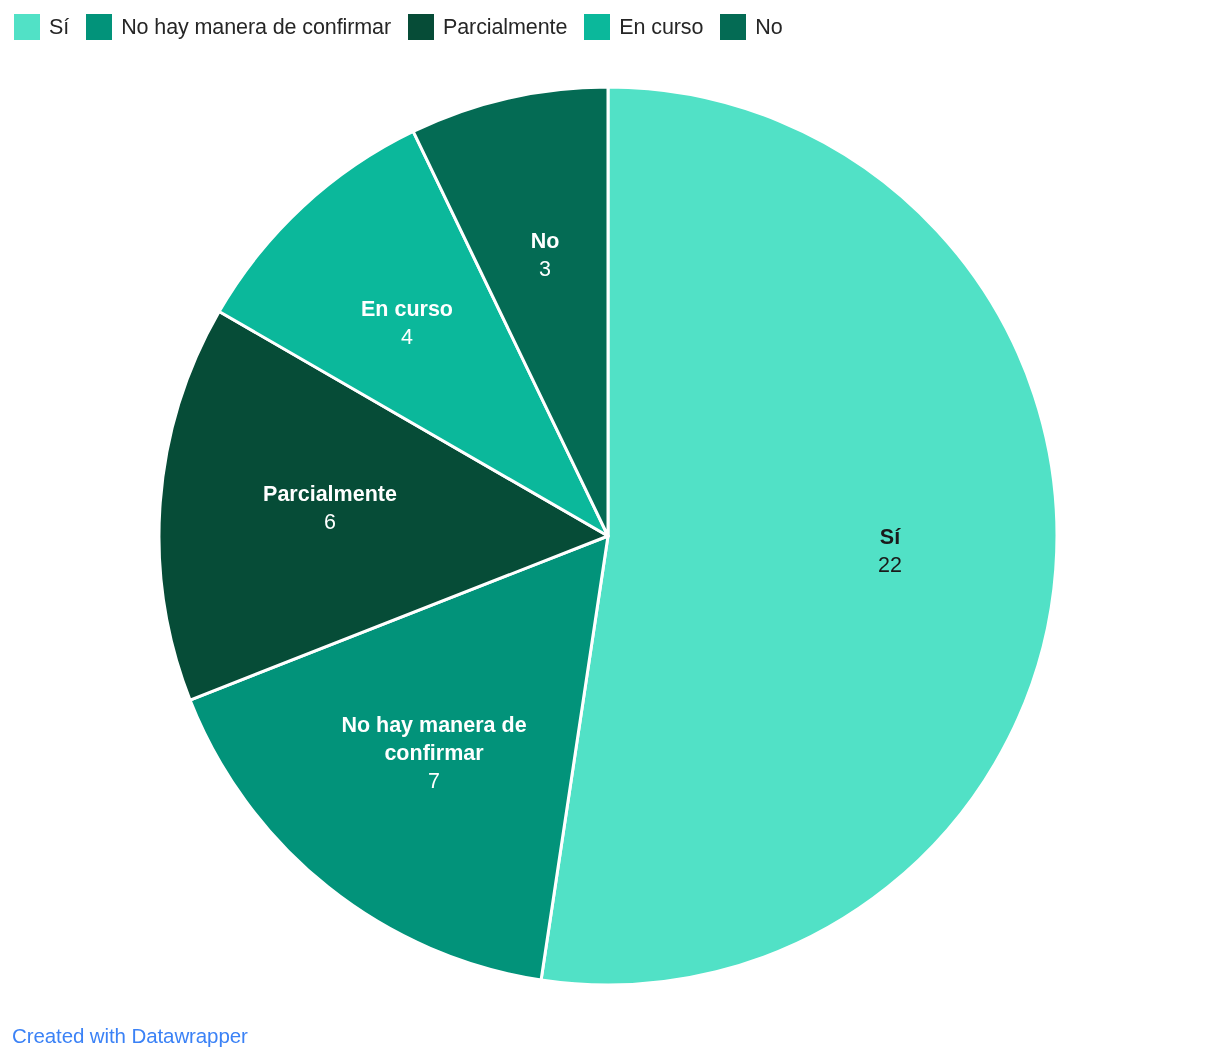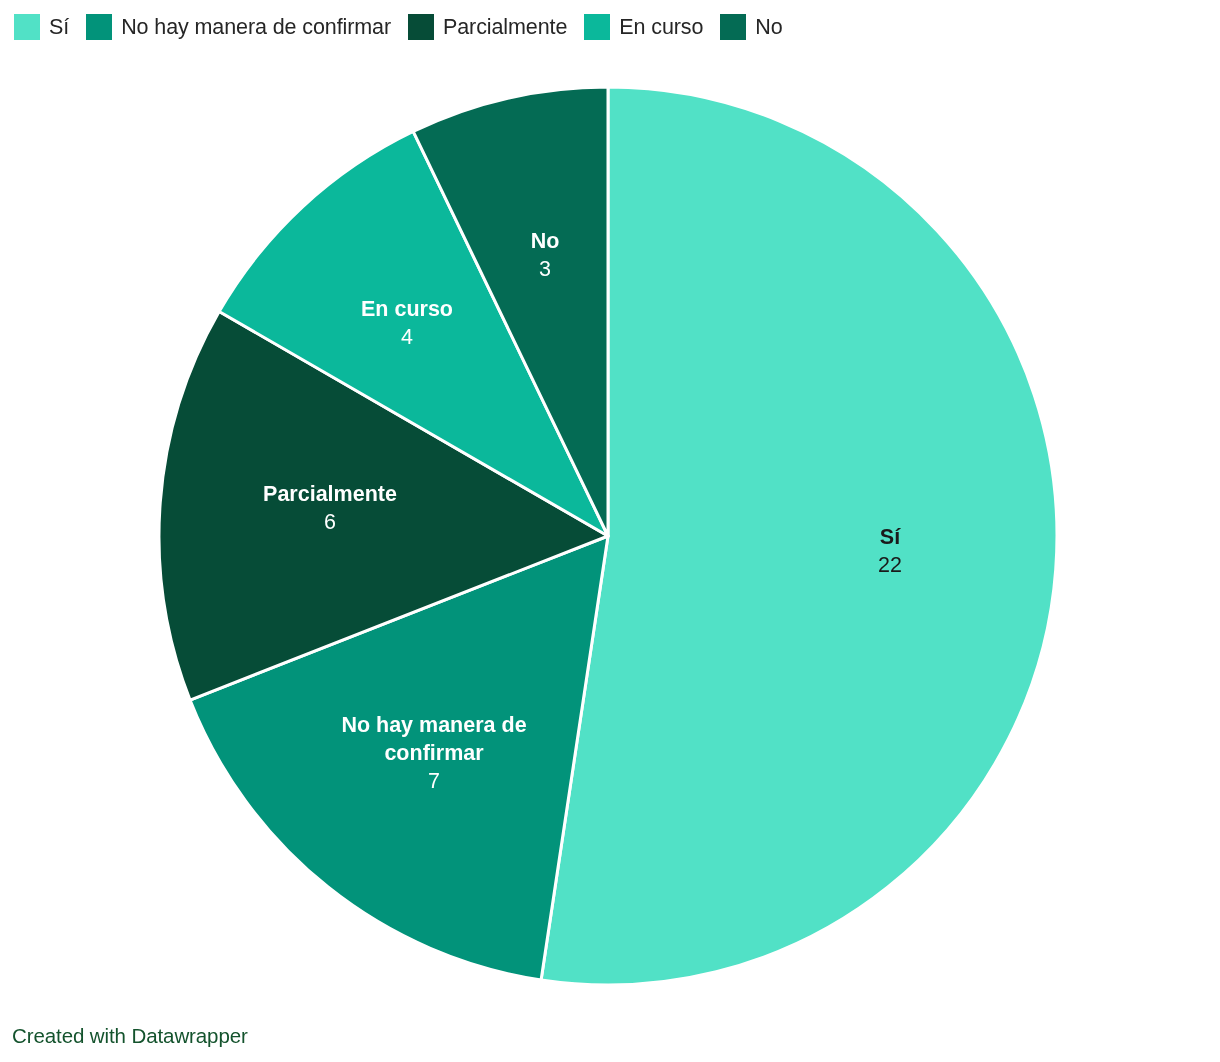--- a/index.html
+++ b/index.html
@@ -69,21 +69,21 @@
     font-size: 21.5px;
     font-weight: normal;
   }
 
   
   #footer {
     position: absolute;
     left: 12px;
     bottom: 14px;
     font-size: 20.5px;
-    color: #14532d;
+    color: #3b82f6;
     letter-spacing: -0.1px;
   }
 </style>
 </head>
 <body>
 
 <div id="legend">
   <div class="legend-item">
     <span class="legend-swatch" style="background: rgb(81, 225, 198);"></span>
     <span class="legend-label">Sí</span>

